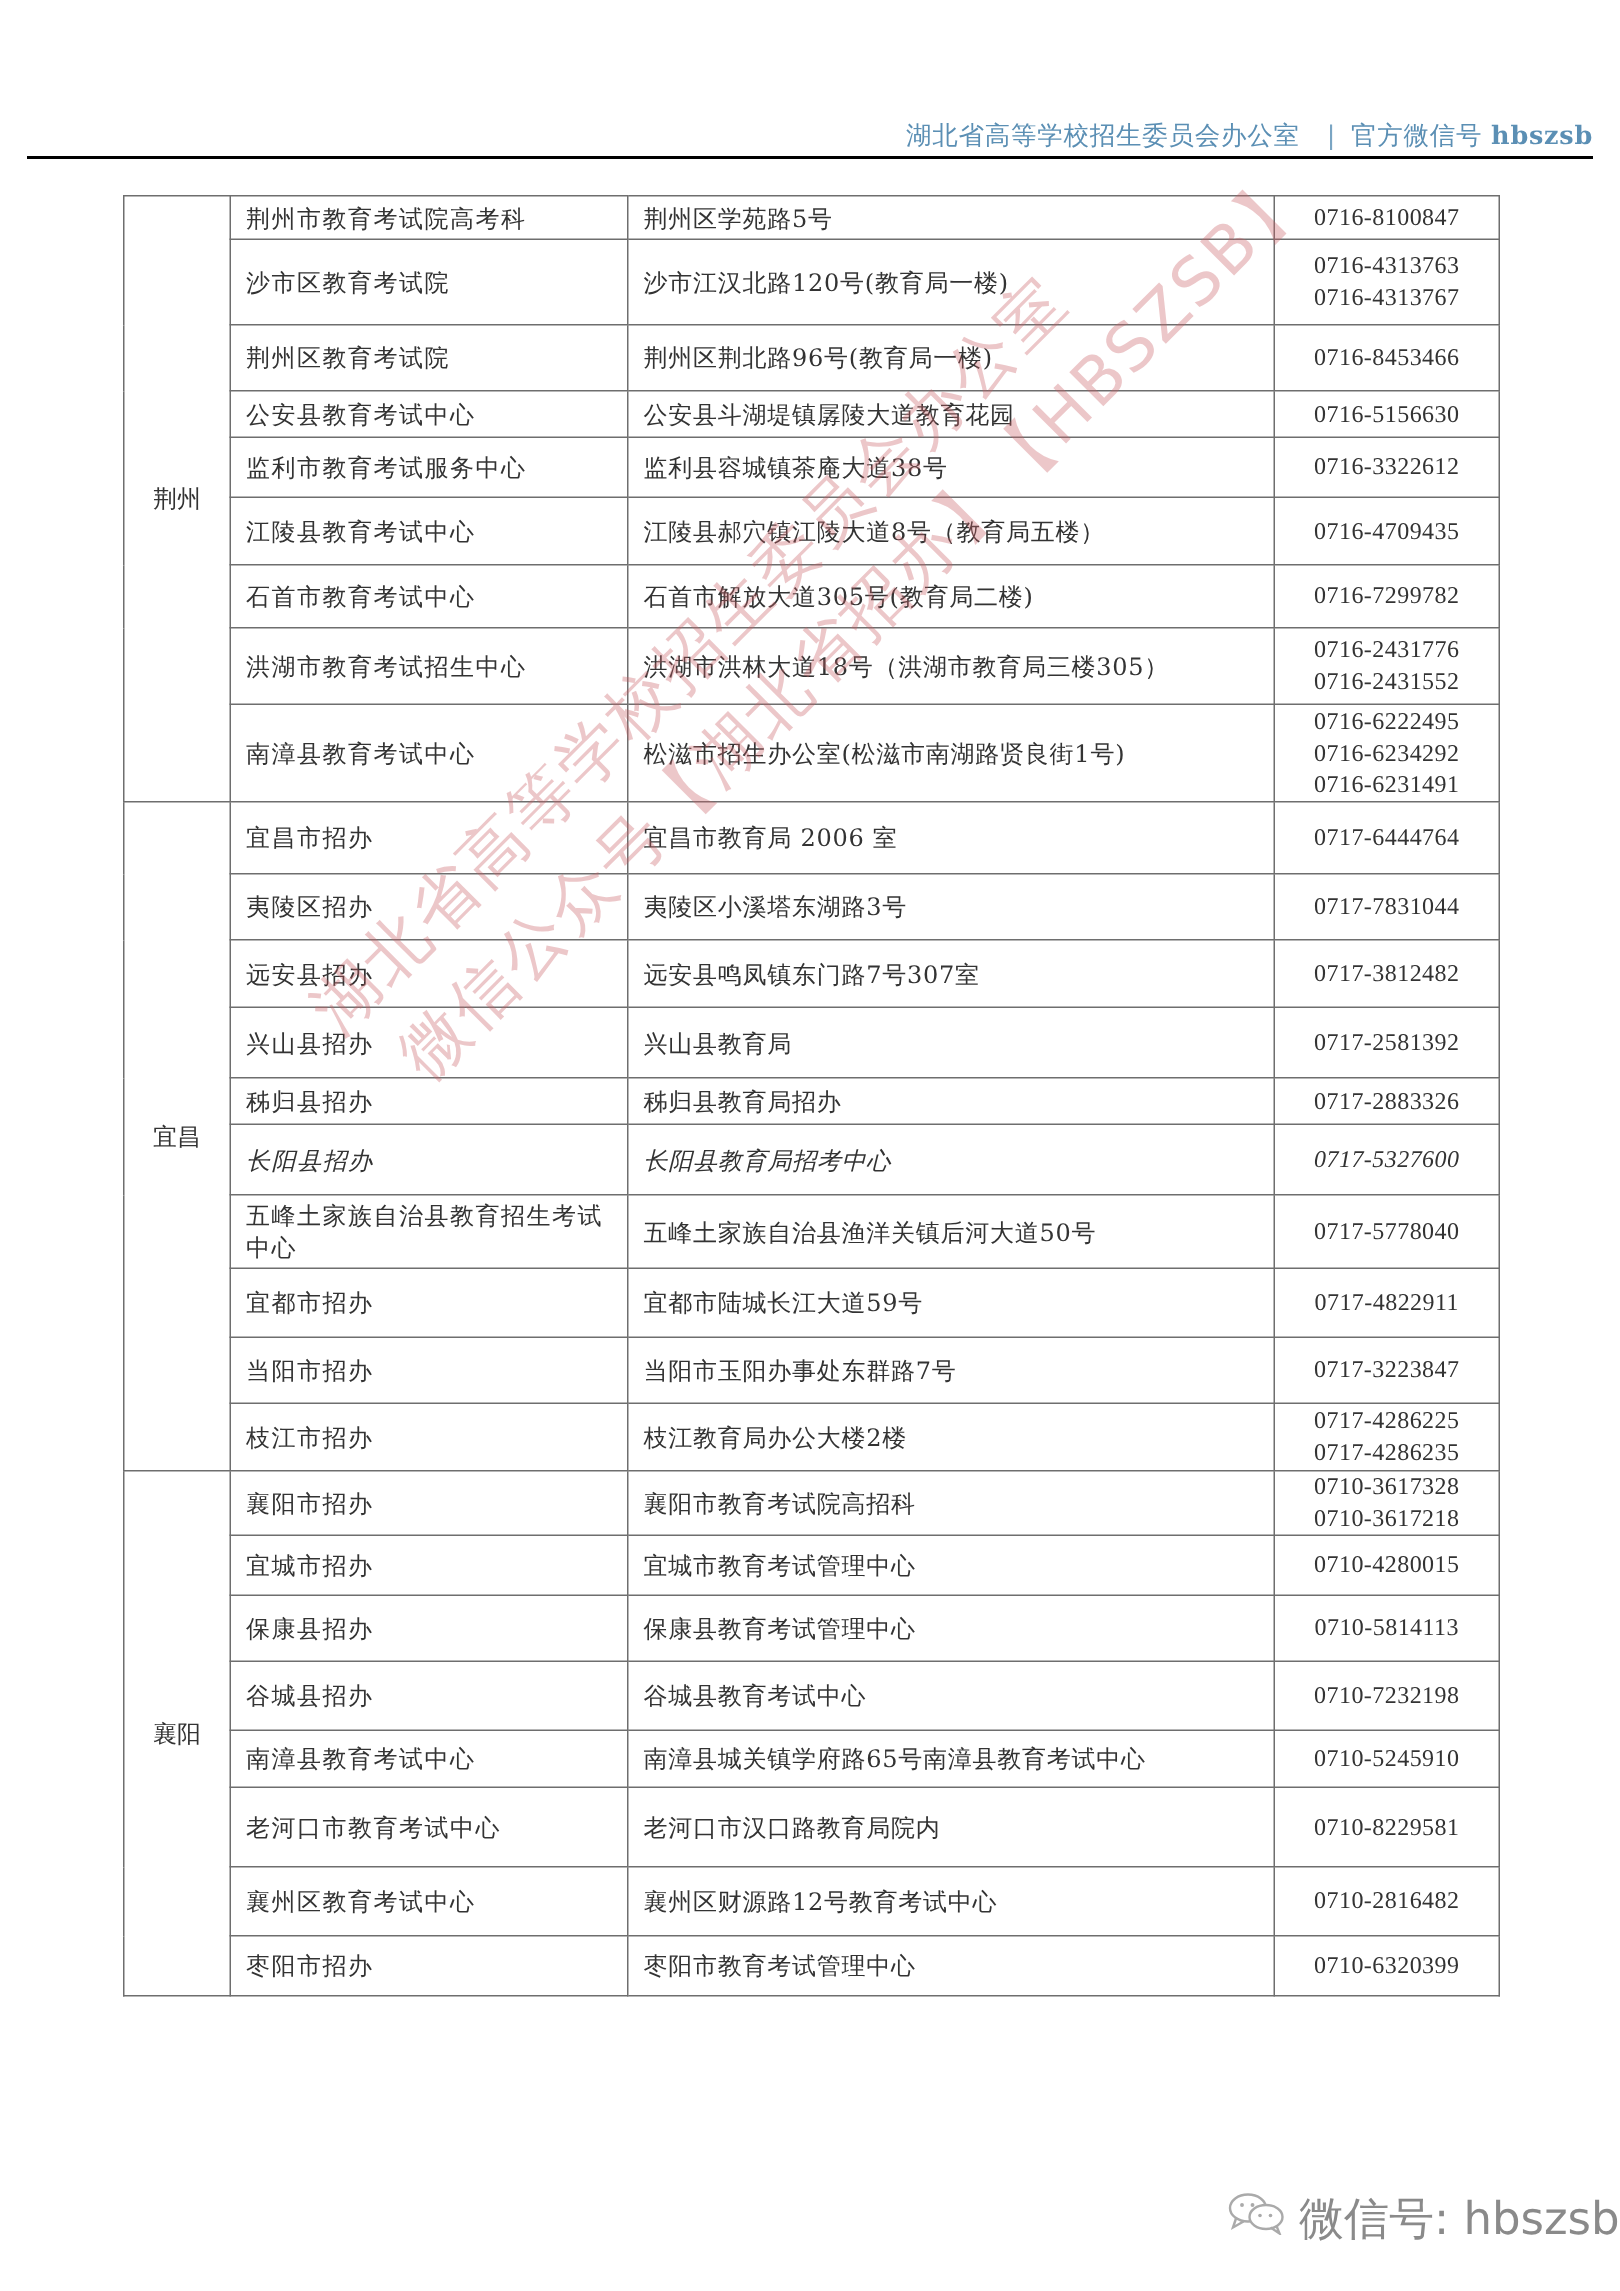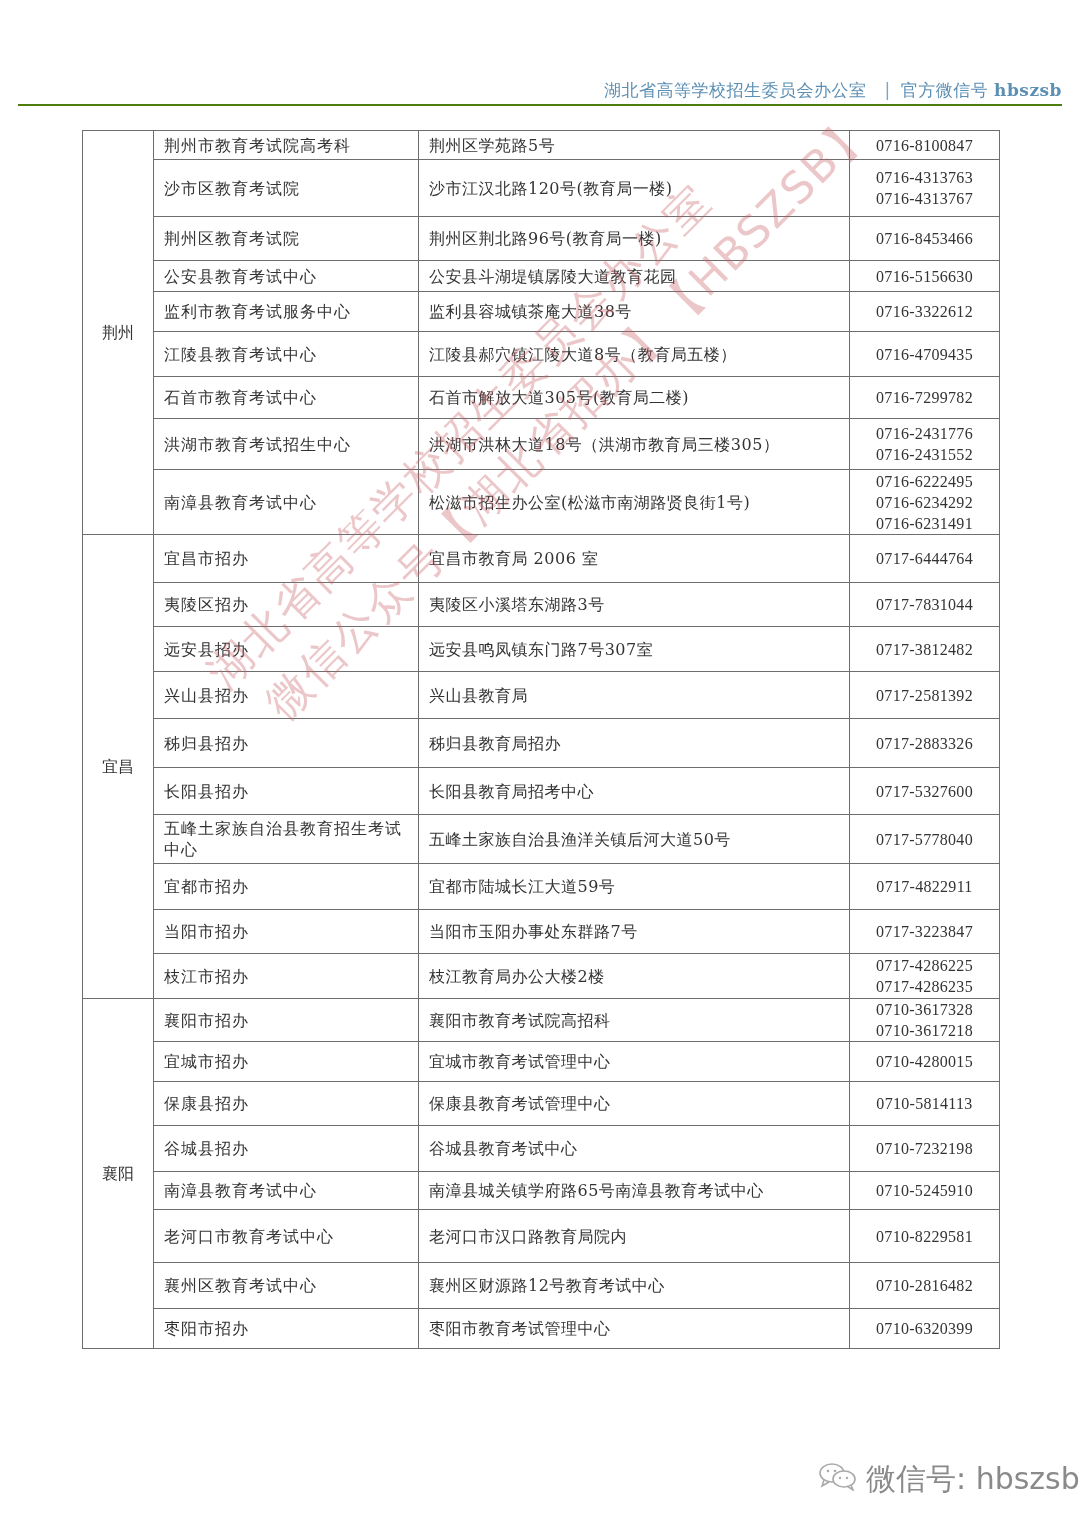--- a/index.html
+++ b/index.html
@@ -1,19 +1,19 @@
 <!DOCTYPE html>
 <html><head>
 <meta charset="utf-8">
 <style>
   html, body { margin: 0; padding: 0; background: #ffffff; }
   body { width: 1080px; height: 1527px; position: relative; overflow: hidden;
          font-family: "DejaVu Serif", "Liberation Serif", serif; color: #2b2b2b; }
   .header { position: absolute; left: 18px; top: 76px; width: 1044px; height: 28px;
-            border-bottom: 2px solid #4d7c0f; }
+            border-bottom: 2px solid #000000; }
   .header-text { position: absolute; right: 0; top: 3px; font-size: 17px; color: #5b8fb4;
                  font-family: "DejaVu Sans", "Liberation Sans", sans-serif; letter-spacing: 0.5px; white-space: nowrap; }
   .header-text .sep { margin: 0 10px 0 18px; color: #7aa5c3; }
   .header-text .id { font-family: "DejaVu Serif", serif; font-weight: bold; }
 
   table.contacts { position: absolute; left: 82px; top: 130px; width: 917px; border-collapse: collapse;
                    table-layout: fixed; }
   table.contacts td { border: 1px solid #6e6e6e; font-size: 16px; line-height: 21px; vertical-align: middle;
                       padding: 0 10px; color: #333; }
   td.region { text-align: center; padding: 0; }
@@ -139,28 +139,28 @@
           <span class="phone-line">0717-3812482</span>
         </td>
       </tr>
       <tr style="height: 47px;">
         <td class="org">兴山县招办</td>
         <td class="addr">兴山县教育局</td>
         <td class="phone">
           <span class="phone-line">0717-2581392</span>
         </td>
       </tr>
-      <tr style="height: 49px;">
+      <tr style="height: 31px;">
         <td class="org">秭归县招办</td>
         <td class="addr">秭归县教育局招办</td>
         <td class="phone">
           <span class="phone-line">0717-2883326</span>
         </td>
       </tr>
-      <tr style="height: 47px;">
+      <tr style="height: 47px; font-style: italic;">
         <td class="org">长阳县招办</td>
         <td class="addr">长阳县教育局招考中心</td>
         <td class="phone">
           <span class="phone-line">0717-5327600</span>
         </td>
       </tr>
       <tr style="height: 49px;">
         <td class="org">五峰土家族自治县教育招生考试中心</td>
         <td class="addr">五峰土家族自治县渔洋关镇后河大道50号</td>
         <td class="phone">

